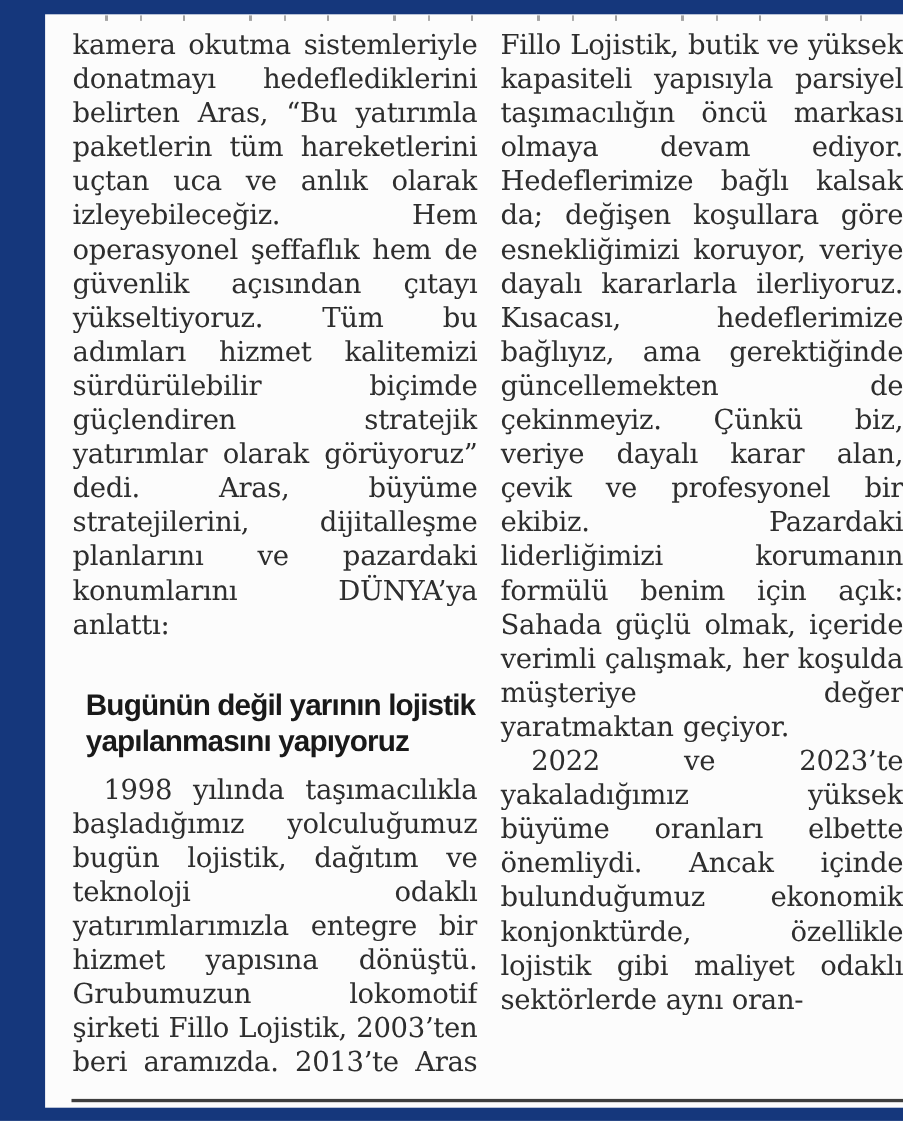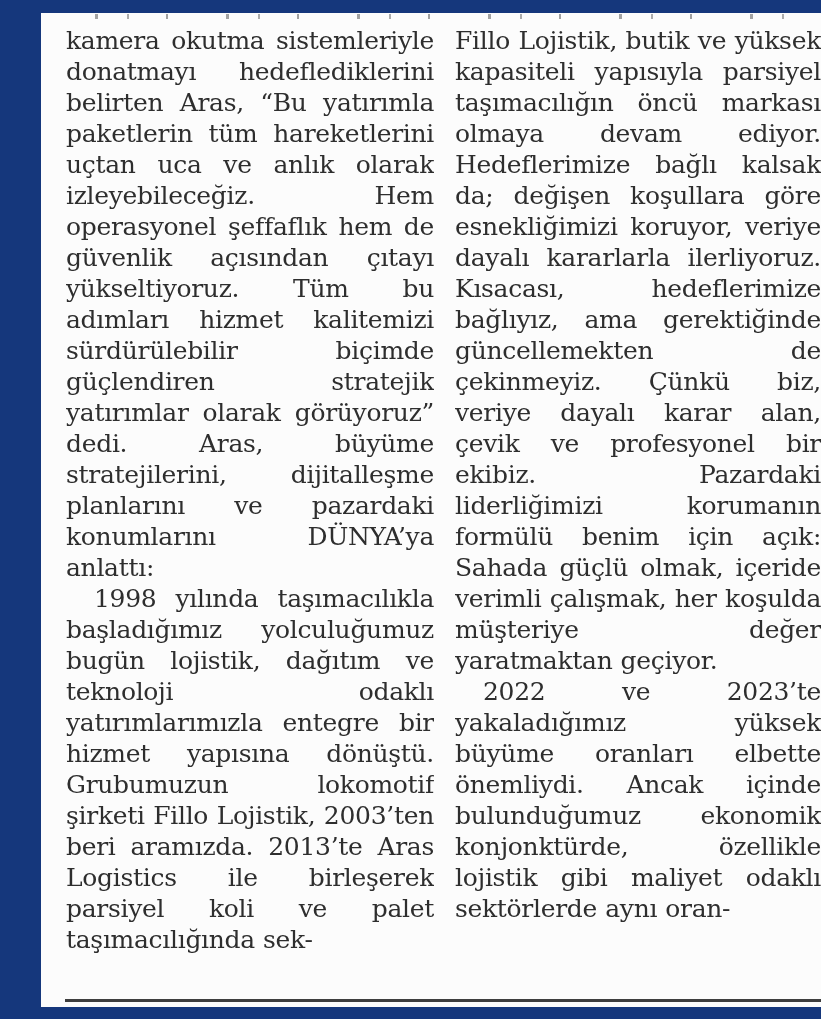--- a/index.html
+++ b/index.html
@@ -58,20 +58,21 @@
   }
 </style>
 </head>
 <body>
 
 <div class="page">
   <div class="cutoff"></div>
   <div class="columns">
     <div class="col">
         <p class="body">kamera okutma sistemleriyle donatmayı hedeflediklerini belirten Aras, “Bu yatırımla paketlerin tüm hareketlerini uçtan uca ve anlık olarak izleyebileceğiz. Hem operasyonel şeffaflık hem de güvenlik açısından çıtayı yükseltiyoruz. Tüm bu adımları hizmet kalitemizi sürdürülebilir biçimde güçlendiren stratejik yatırımlar olarak görüyoruz” dedi. Aras, büyüme stratejilerini, dijitalleşme planlarını ve pazardaki konumlarını DÜNYA’ya anlattı:</p>
+        <h2 class="subhead">Bugünün değil yarının lojistik yapılanmasını yapıyoruz</h2>
         <p class="body indent">1998 yılında taşımacılıkla başladığımız yolculuğumuz bugün lojistik, dağıtım ve teknoloji odaklı yatırımlarımızla entegre bir hizmet yapısına dönüştü. Grubumuzun lokomotif şirketi Fillo Lojistik, 2003’ten beri aramızda. 2013’te Aras Logistics ile birleşerek parsiyel koli ve palet taşımacılığında sek-</p>
       </div>
     <div class="col">
         <p class="body">Fillo Lojistik, butik ve yüksek kapasiteli yapısıyla parsiyel taşımacılığın öncü markası olmaya devam ediyor. Hedeflerimize bağlı kalsak da; değişen koşullara göre esnekliğimizi koruyor, veriye dayalı kararlarla ilerliyoruz. Kısacası, hedeflerimize bağlıyız, ama gerektiğinde güncellemekten de çekinmeyiz. Çünkü biz, veriye dayalı karar alan, çevik ve profesyonel bir ekibiz. Pazardaki liderliğimizi korumanın formülü benim için açık: Sahada güçlü olmak, içeride verimli çalışmak, her koşulda müşteriye değer yaratmaktan geçiyor.</p>
         <p class="body indent">2022 ve 2023’te yakaladığımız yüksek büyüme oranları elbette önemliydi. Ancak içinde bulunduğumuz ekonomik konjonktürde, özellikle lojistik gibi maliyet odaklı sektörlerde aynı oran-</p>
       </div>
   </div>
   <div class="bottom-rule"></div>
 </div>
 

